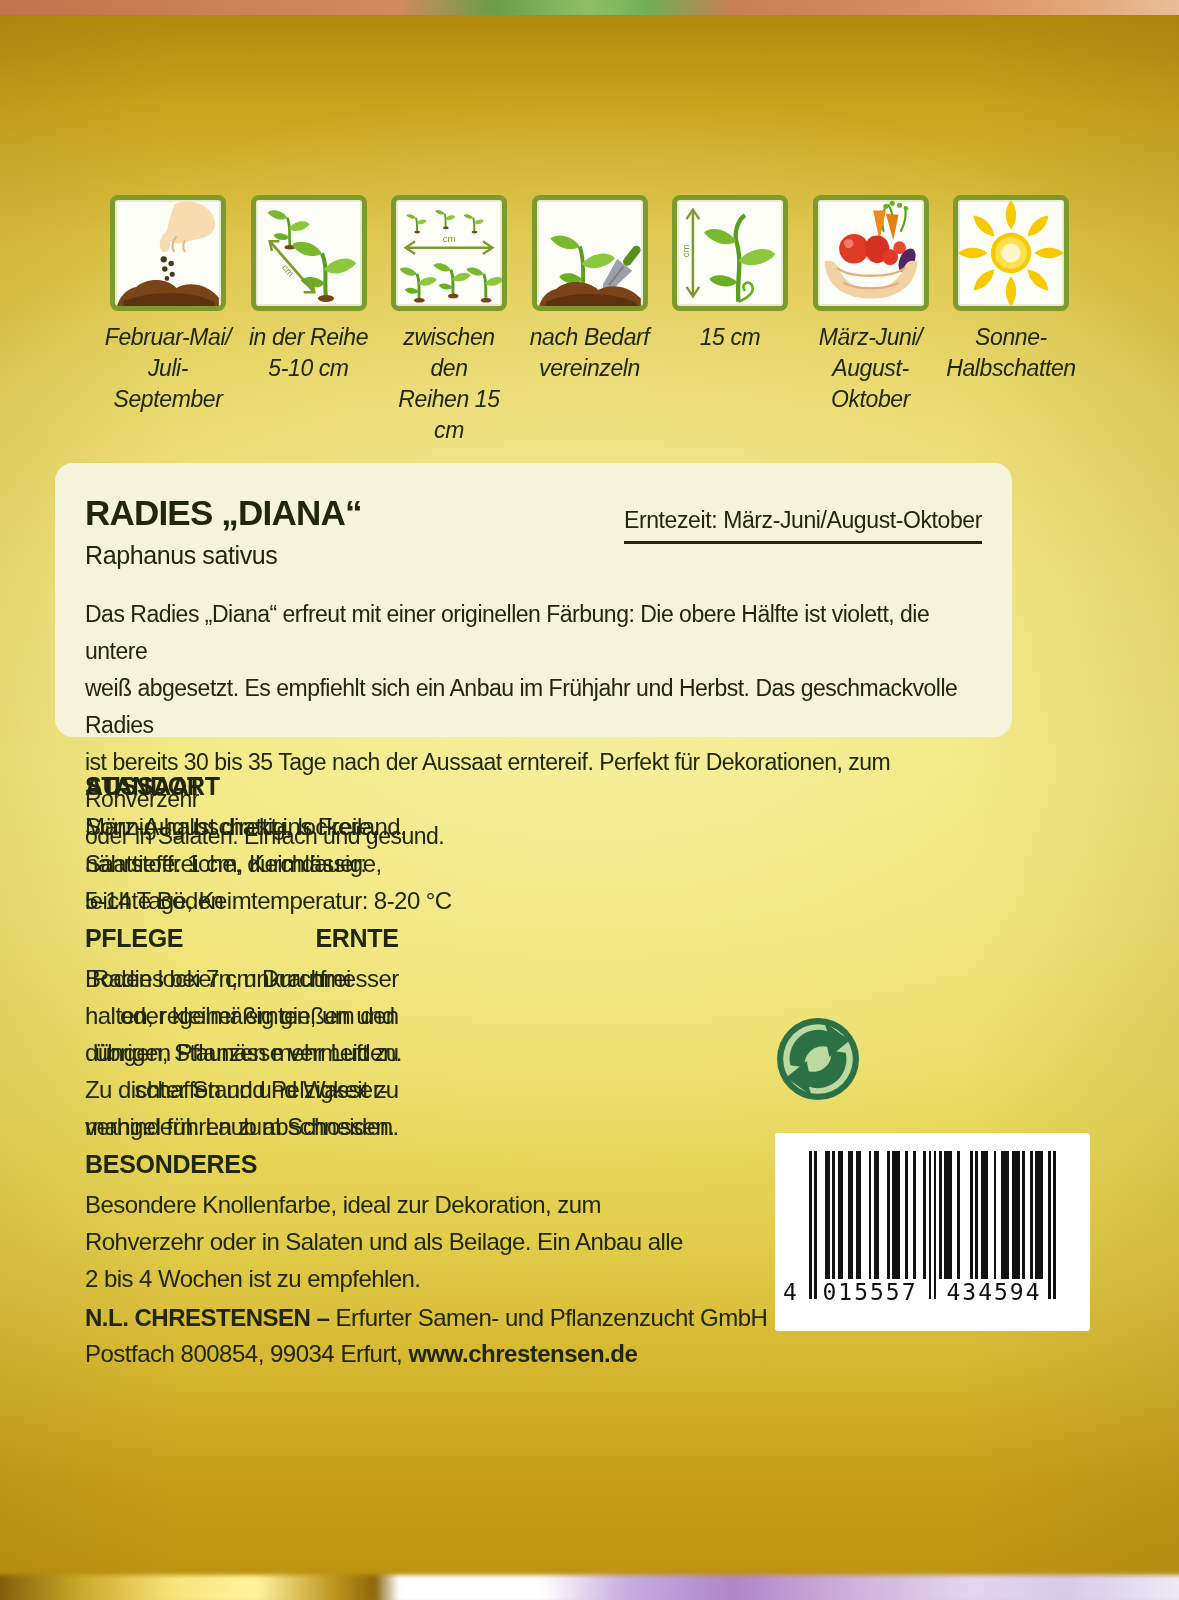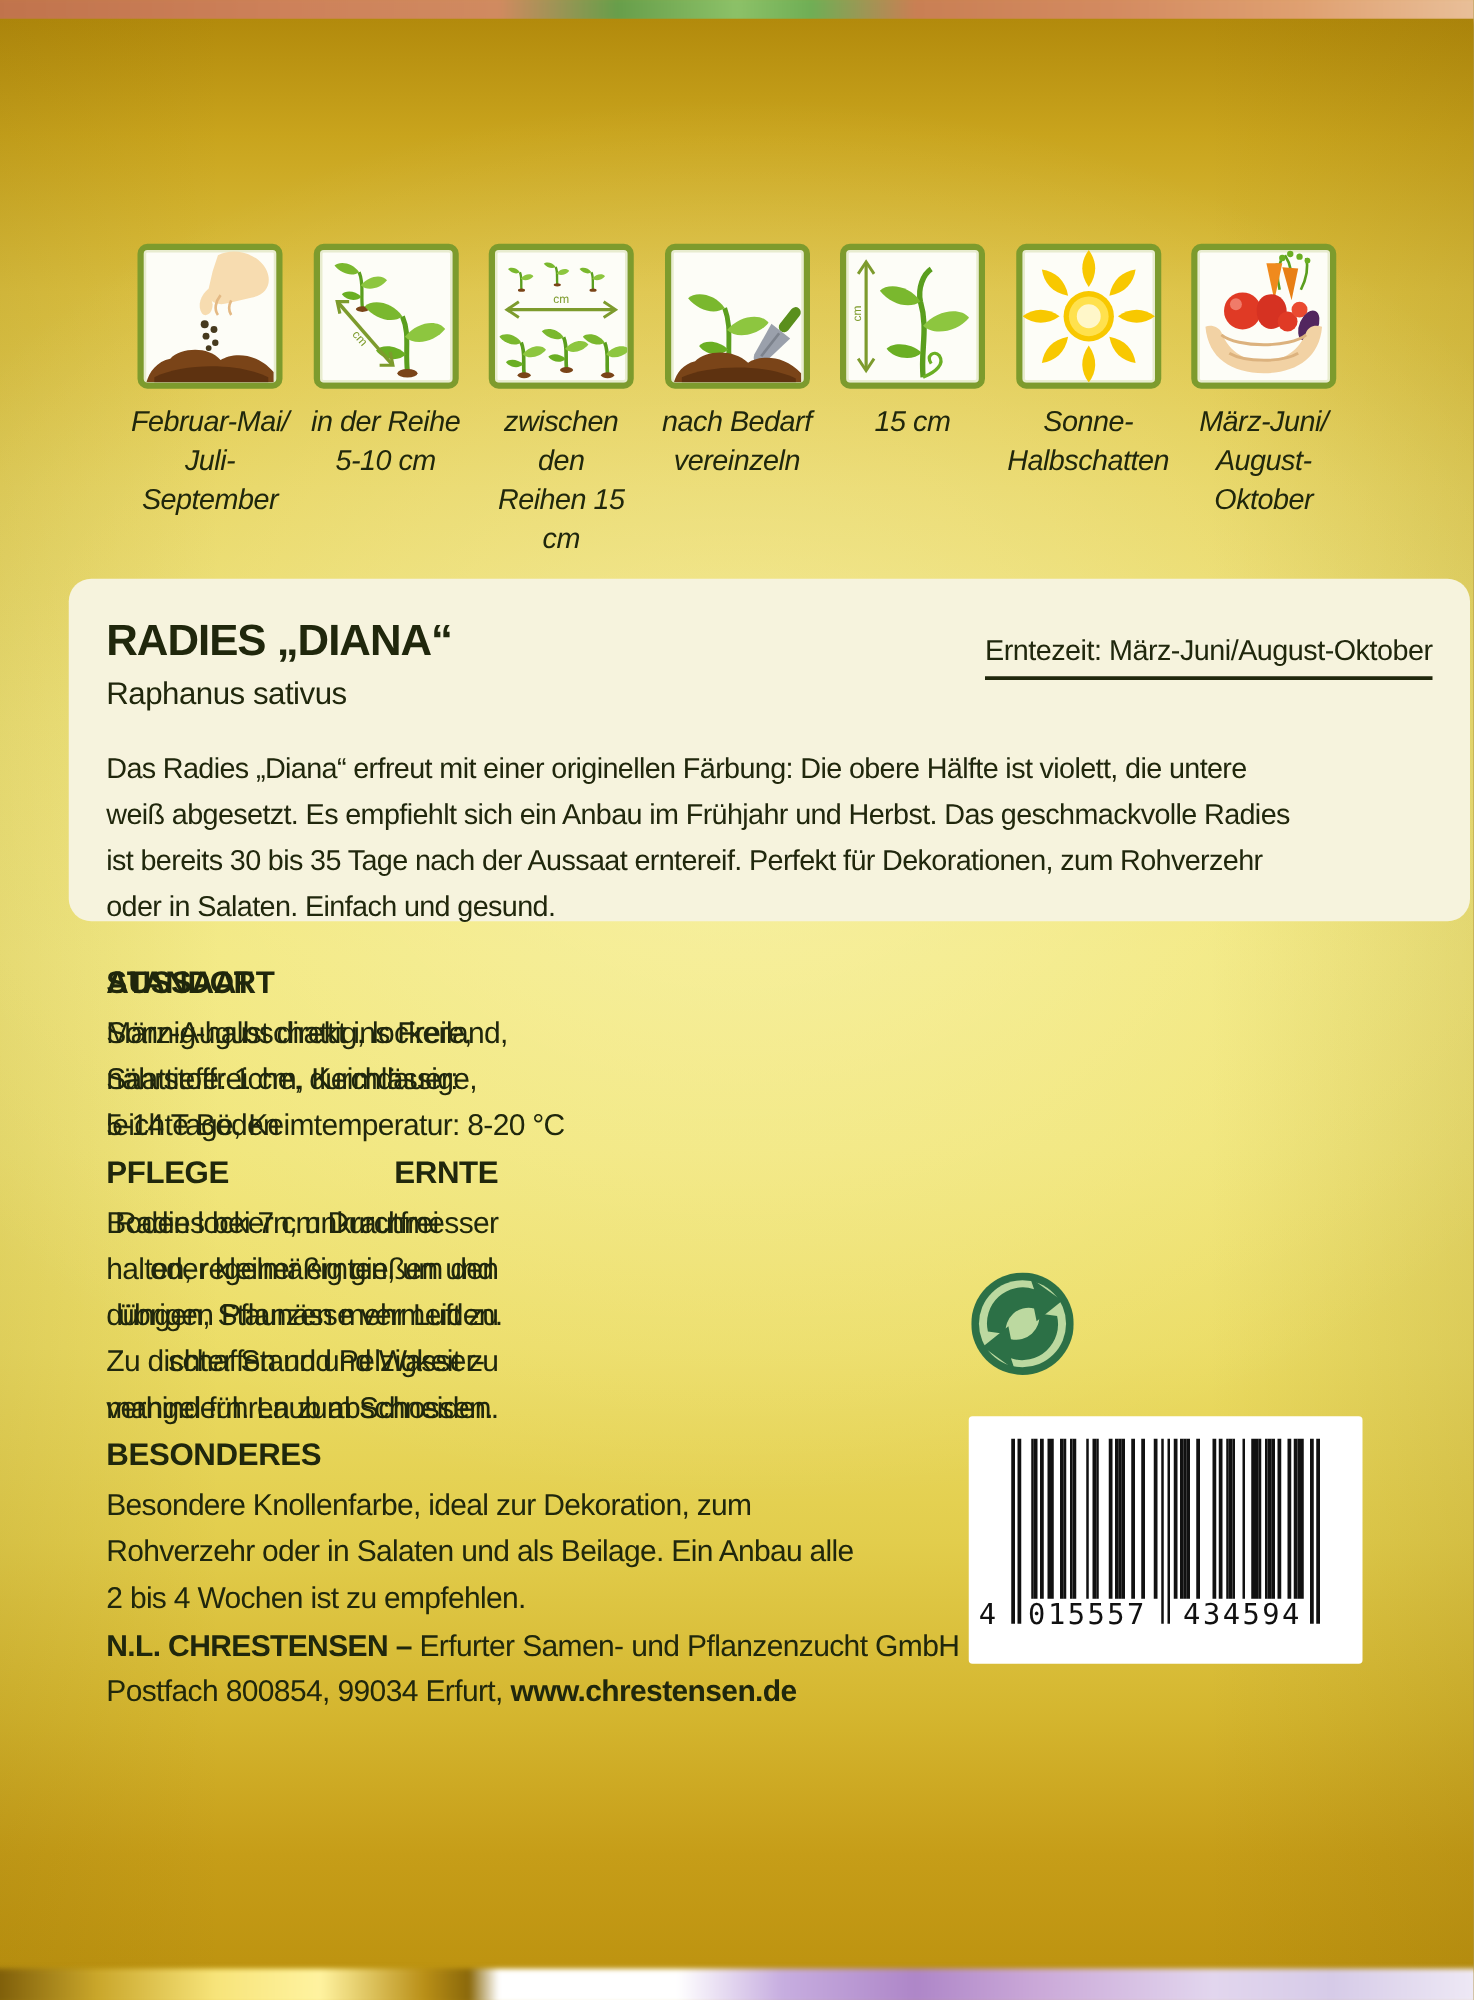--- a/index.html
+++ b/index.html
@@ -27,21 +27,21 @@
   .picto-frame svg{display:block;width:100%;height:100%;}
   .picto-label{margin-top:11px;font-size:23px;line-height:31px;text-align:center;
     white-space:pre-line;letter-spacing:-0.4px;font-style:italic;}
 
   
   .culture-row{position:absolute;top:410px;left:45px;width:1089px;display:flex;align-items:center;}
   .culture-text{font-size:25px;letter-spacing:-0.5px;margin:0 22px;white-space:nowrap;}
   .arrow-svg{display:block;flex:0 0 auto;}
 
   
-  .info-box{position:absolute;left:55px;top:448px;width:1121px;height:274px;background:#f6f3dd;
+  .info-box{position:absolute;left:55px;top:448px;width:957px;height:274px;background:#f6f3dd;
     border-radius:18px;box-sizing:border-box;padding:30px 30px 0 30px;}
   .info-head{display:flex;justify-content:space-between;align-items:flex-start;}
   .variety-title{font-size:35px;font-weight:700;letter-spacing:-0.8px;}
   .botanical{font-size:25px;margin-top:8px;letter-spacing:-0.4px;}
   .harvest{font-size:23px;letter-spacing:-0.4px;border-bottom:3px solid #20270c;
     padding-bottom:7px;margin-top:14px;}
   .desc{margin:26px 0 0 0;font-size:23px;line-height:37px;letter-spacing:-0.5px;white-space:pre-line;}
 
   
   .sections{position:absolute;left:85px;top:757px;width:1010px;}
@@ -216,44 +216,20 @@
               <path d="M0 0 C10 -4 16 -10 12 -16 C8 -20 2 -16 6 -10" stroke="#6aaf23" stroke-width="2.4" fill="none"></path>
             </g>
           </svg>
         </div>
         <div class="picto-label">15 cm</div>
       </div>
 
       <div class="picto">
         <div class="picto-frame">
           <svg viewBox="0 0 100 100">
-            <g transform="translate(50,50)">
-              <g fill="#f8c800">
-                <path d="M0 -22 C-7 -32 -6 -42 0 -50 C6 -42 7 -32 0 -22 Z"></path>
-                <path d="M0 -22 C-7 -32 -6 -42 0 -50 C6 -42 7 -32 0 -22 Z" transform="rotate(45)"></path>
-                <path d="M0 -22 C-7 -32 -6 -42 0 -50 C6 -42 7 -32 0 -22 Z" transform="rotate(90)"></path>
-                <path d="M0 -22 C-7 -32 -6 -42 0 -50 C6 -42 7 -32 0 -22 Z" transform="rotate(135)"></path>
-                <path d="M0 -22 C-7 -32 -6 -42 0 -50 C6 -42 7 -32 0 -22 Z" transform="rotate(180)"></path>
-                <path d="M0 -22 C-7 -32 -6 -42 0 -50 C6 -42 7 -32 0 -22 Z" transform="rotate(225)"></path>
-                <path d="M0 -22 C-7 -32 -6 -42 0 -50 C6 -42 7 -32 0 -22 Z" transform="rotate(270)"></path>
-                <path d="M0 -22 C-7 -32 -6 -42 0 -50 C6 -42 7 -32 0 -22 Z" transform="rotate(315)"></path>
-              </g>
-              <circle r="19" fill="#f8c800"></circle>
-              <circle r="15" fill="#ffe14d"></circle>
-              <circle r="9" fill="#fff7c9"></circle>
-            </g>
-          </svg>
-        </div>
-        <div class="picto-label">Sonne-
-Halbschatten</div>
-      </div>
-
-      <div class="picto">
-        <div class="picto-frame">
-          <svg viewBox="0 0 100 100">
             <g stroke="#5a9e1e" stroke-width="2" fill="none">
               <path d="M70 28 C72 18 70 10 66 4"></path>
                 <path d="M78 30 C82 22 84 14 82 6"></path>
                 <path d="M62 30 C60 22 60 14 63 8"></path>
             </g>
             <g fill="#6aaf23">
               <circle cx="64" cy="6" r="2.4"></circle>
                 <circle cx="70" cy="3" r="2.4"></circle>
                 <circle cx="77" cy="5" r="2.4"></circle>
                 <circle cx="83" cy="8" r="2.2"></circle>
@@ -268,20 +244,44 @@
             <circle cx="77" cy="45" r="6" fill="#ea4a30"></circle>
             <ellipse cx="84" cy="57" rx="7" ry="12" fill="#52265f" transform="rotate(24 84 57)"></ellipse>
             <path d="M6 58 C8 82 26 93 50 93 C74 93 92 82 94 58 C88 56 84 58 82 62 C76 78 62 84 50 84 C38 84 24 78 18 62 C16 58 10 56 6 58 Z" fill="#f2d2a4"></path>
             <path d="M18 64 C30 74 70 74 82 64" stroke="#dcb27e" stroke-width="2.2" fill="none"></path>
             <path d="M24 78 C36 85 64 85 76 78" stroke="#dcb27e" stroke-width="2.2" fill="none"></path>
           </svg>
         </div>
         <div class="picto-label">März-Juni/
 August-
 Oktober</div>
+      </div>
+
+      <div class="picto">
+        <div class="picto-frame">
+          <svg viewBox="0 0 100 100">
+            <g transform="translate(50,50)">
+              <g fill="#f8c800">
+                <path d="M0 -22 C-7 -32 -6 -42 0 -50 C6 -42 7 -32 0 -22 Z"></path>
+                <path d="M0 -22 C-7 -32 -6 -42 0 -50 C6 -42 7 -32 0 -22 Z" transform="rotate(45)"></path>
+                <path d="M0 -22 C-7 -32 -6 -42 0 -50 C6 -42 7 -32 0 -22 Z" transform="rotate(90)"></path>
+                <path d="M0 -22 C-7 -32 -6 -42 0 -50 C6 -42 7 -32 0 -22 Z" transform="rotate(135)"></path>
+                <path d="M0 -22 C-7 -32 -6 -42 0 -50 C6 -42 7 -32 0 -22 Z" transform="rotate(180)"></path>
+                <path d="M0 -22 C-7 -32 -6 -42 0 -50 C6 -42 7 -32 0 -22 Z" transform="rotate(225)"></path>
+                <path d="M0 -22 C-7 -32 -6 -42 0 -50 C6 -42 7 -32 0 -22 Z" transform="rotate(270)"></path>
+                <path d="M0 -22 C-7 -32 -6 -42 0 -50 C6 -42 7 -32 0 -22 Z" transform="rotate(315)"></path>
+              </g>
+              <circle r="19" fill="#f8c800"></circle>
+              <circle r="15" fill="#ffe14d"></circle>
+              <circle r="9" fill="#fff7c9"></circle>
+            </g>
+          </svg>
+        </div>
+        <div class="picto-label">Sonne-
+Halbschatten</div>
       </div>
     </div>
 
 
     <div class="info-box">
       <div class="info-head">
         <div>
           <div class="variety-title">RADIES „DIANA“</div>
           <div class="botanical">Raphanus sativus</div>
         </div>

